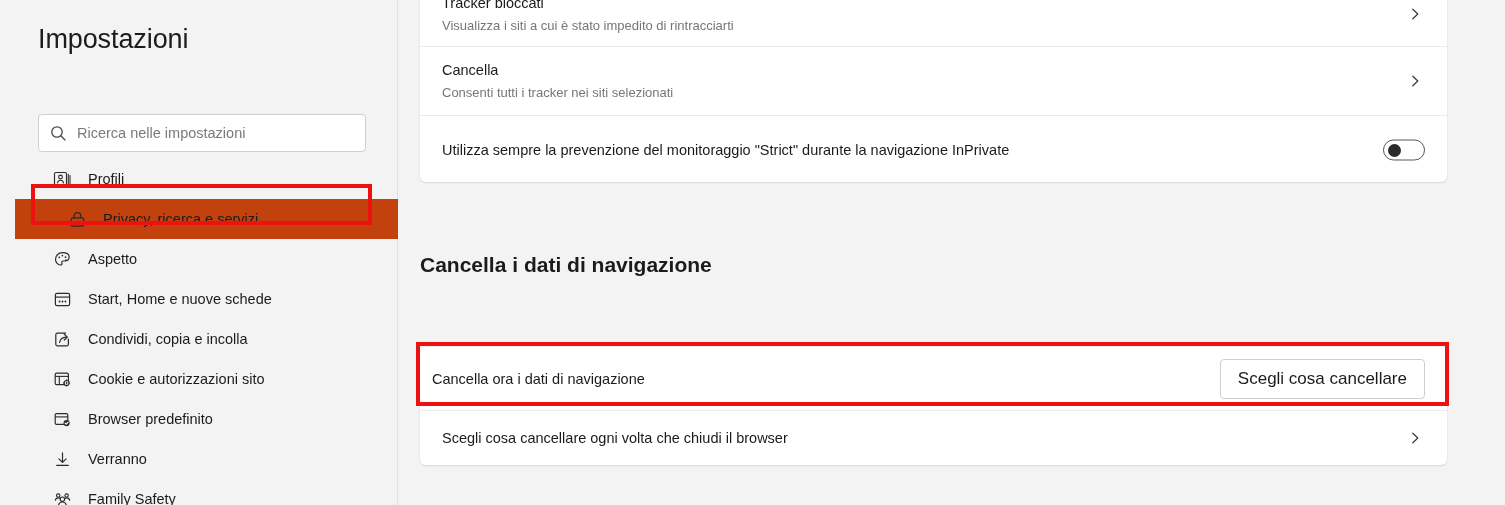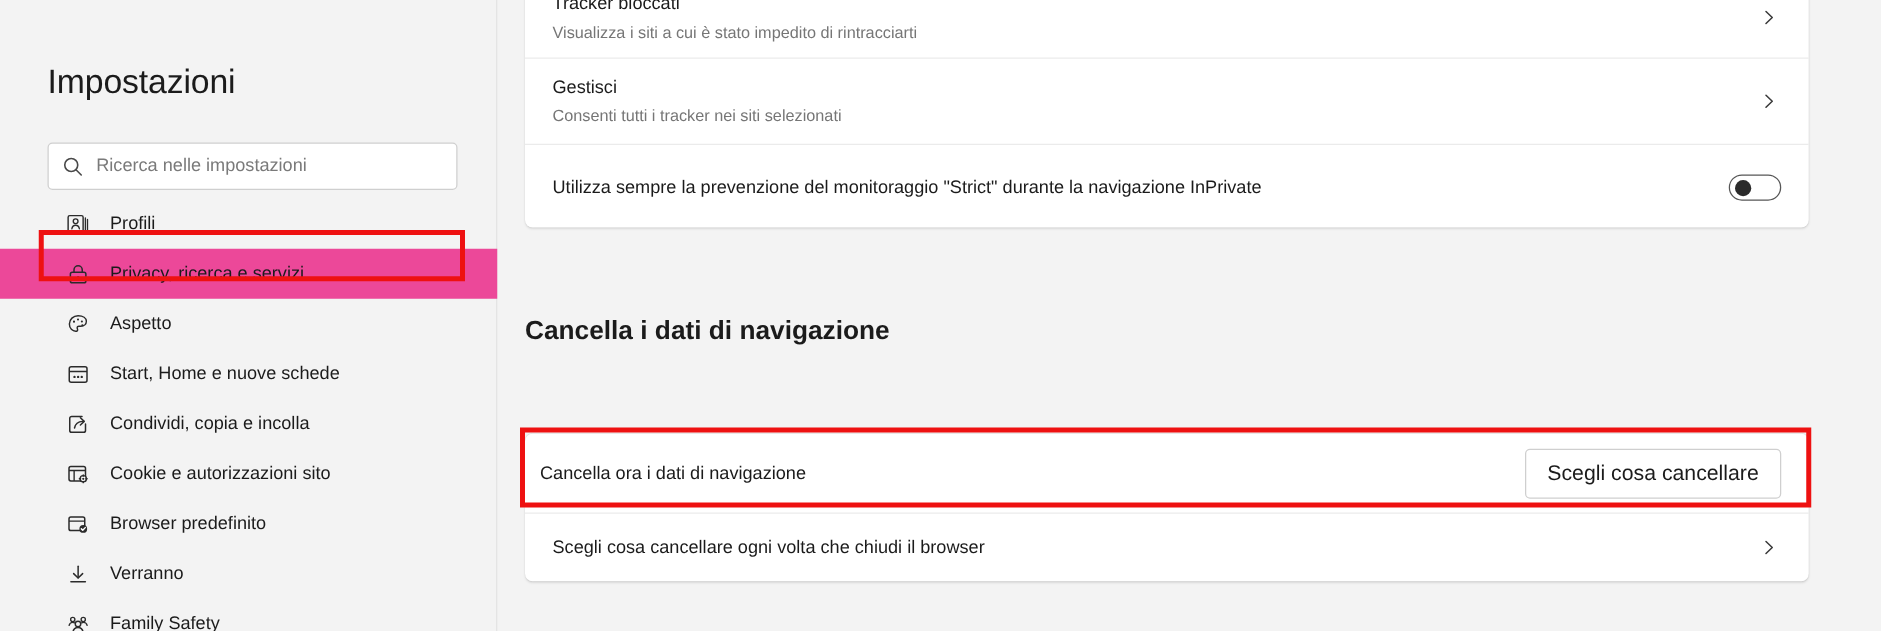--- a/index.html
+++ b/index.html
@@ -15,21 +15,21 @@
   
   #sidebar {
     width: 398px; height: 505px;
     background: #f3f3f3;
     border-right: 1px solid #e0e0e0;
     position: relative;
     flex: 0 0 398px;
   }
   #settings-title {
     position: absolute;
-    left: 38px; top: 50px;
+    left: 38px; top: 24px;
     font-size: 27px;
     font-weight: 400;
     color: #1b1b1b;
     letter-spacing: -0.1px;
   }
   #search-wrap {
     position: absolute;
     left: 38px; top: 90px;
     width: 328px; height: 38px;
     background: #ffffff;
@@ -72,21 +72,21 @@
     transform: translateY(-50%);
     width: 20px; height: 20px;
     display: flex; align-items: center; justify-content: center;
   }
   .nav-item .nlabel {
     margin-left: 38px;
     font-size: 14.5px;
     color: #1b1b1b;
     white-space: nowrap;
   }
-  .nav-item.selected { background: #ec4899; }
+  .nav-item.selected { background: #c2410c; margin-left: 15px; }
 
   
   #nav-highlight {
     position: absolute;
     left: 31px; top: 184px;
     width: 341px; height: 41px;
     border: 4px solid #ee1111;
     pointer-events: none;
     z-index: 5;
   }
@@ -372,21 +372,21 @@
         <span class="chev">
           <svg width="16" height="16" viewBox="0 0 16 16" fill="none">
             <path d="M5.8 3.2l5 4.8-5 4.8" stroke="#3b3b3b" stroke-width="1.25" stroke-linecap="round" stroke-linejoin="round"></path>
           </svg>
         </span>
       </div>
       <div class="hr"></div>
 
       <div class="row" id="row-eccezioni">
         <div class="row-texts">
-          <span class="row-title">Gestisci</span>
+          <span class="row-title">Cancella</span>
           <span class="row-sub">Consenti tutti i tracker nei siti selezionati</span>
         </div>
         <span class="chev">
           <svg width="16" height="16" viewBox="0 0 16 16" fill="none">
             <path d="M5.8 3.2l5 4.8-5 4.8" stroke="#3b3b3b" stroke-width="1.25" stroke-linecap="round" stroke-linejoin="round"></path>
           </svg>
         </span>
       </div>
       <div class="hr"></div>
 

